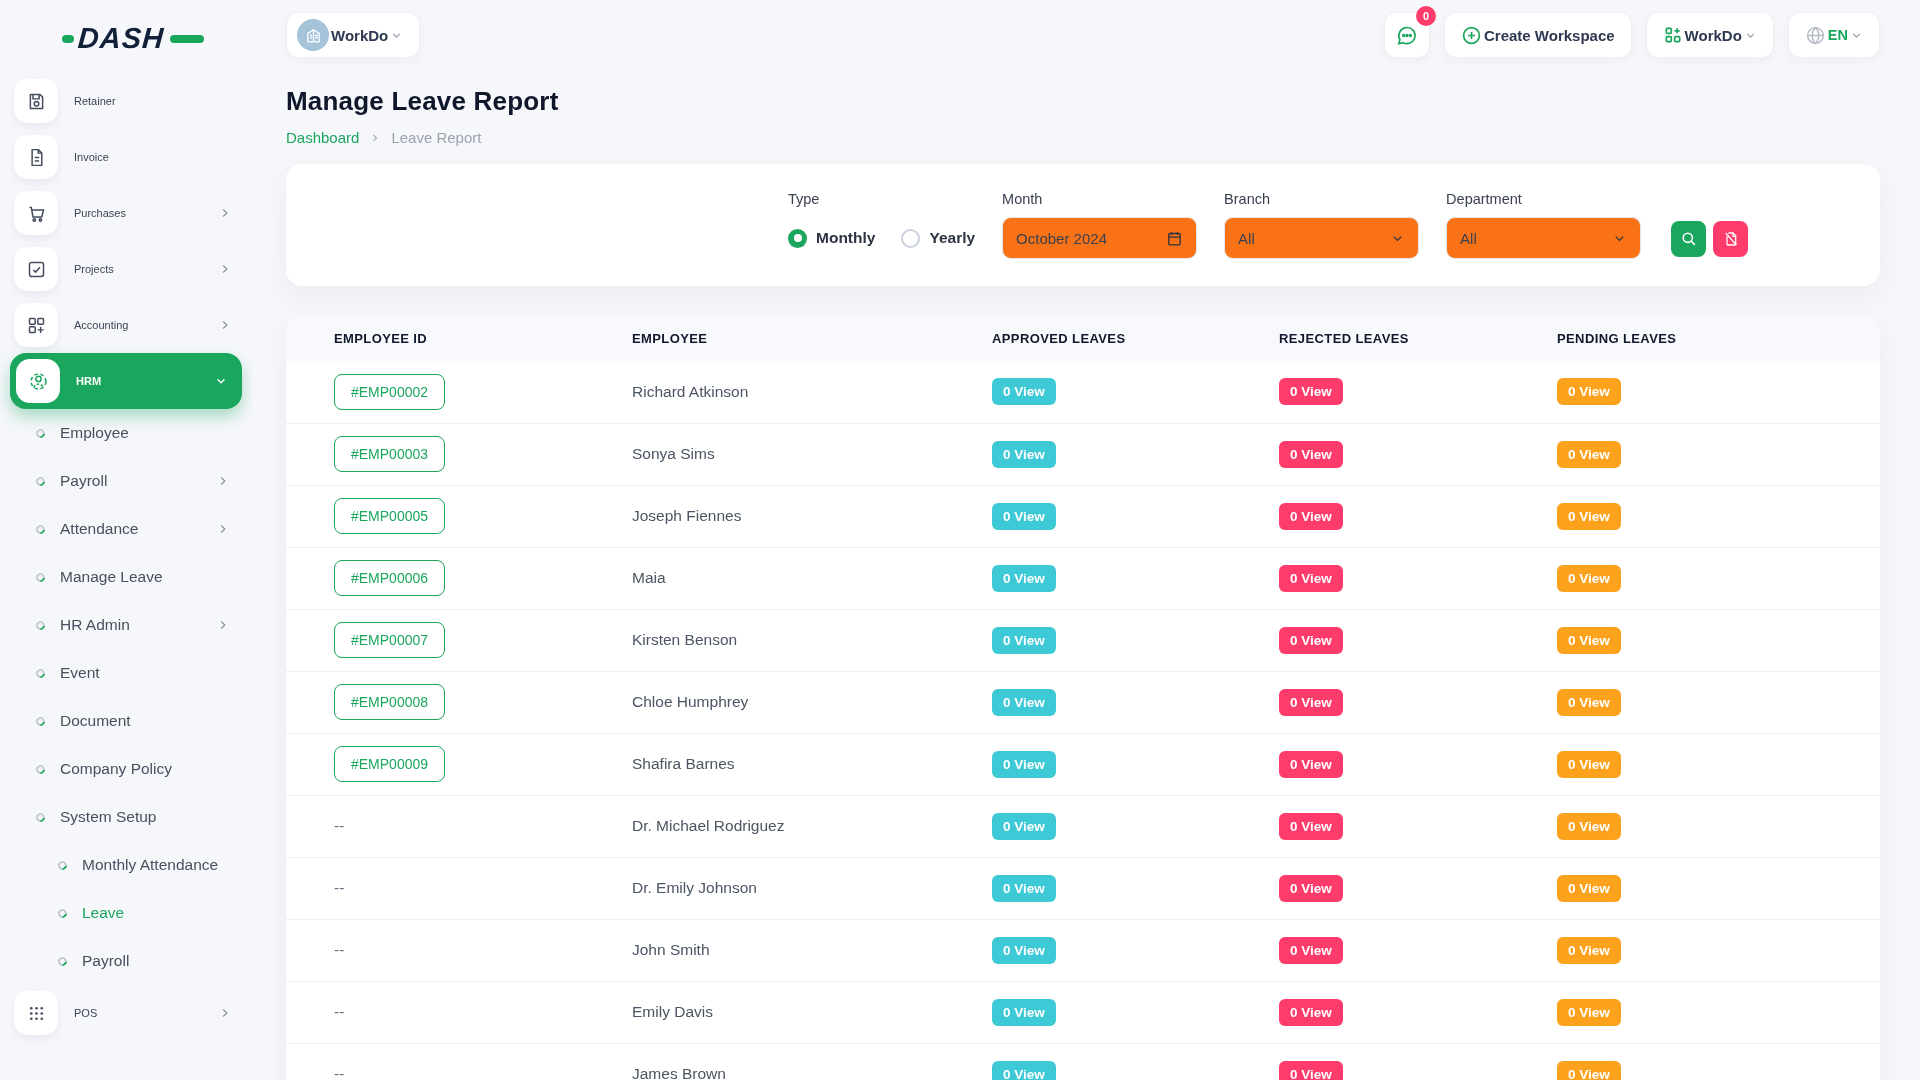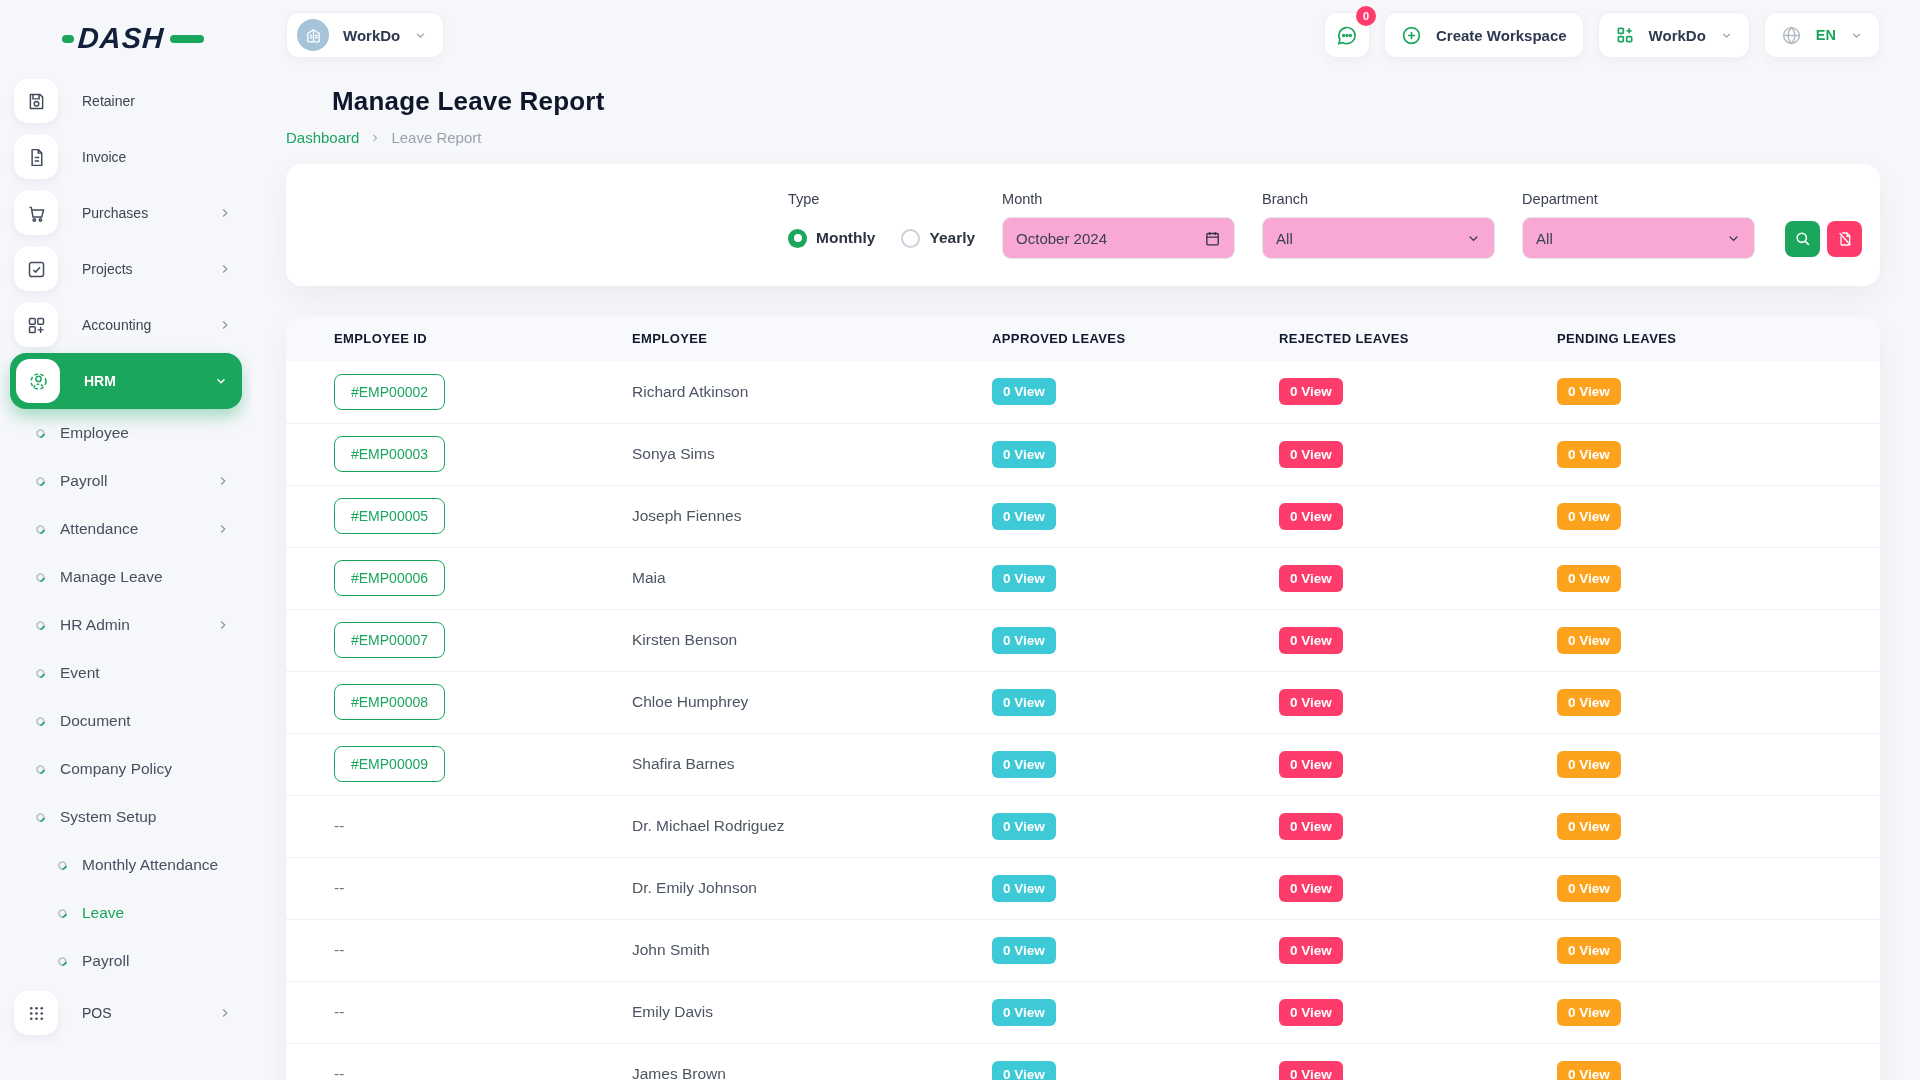--- a/index.html
+++ b/index.html
@@ -11,66 +11,66 @@
   }
   .app { display:flex; width:100%; height:100%; }
 
   
   .sidebar { width:252px; flex:none; padding-top:14px; overflow:hidden; }
   .logo { display:flex; align-items:center; gap:4px; padding:8px 0 18px 62px; }
   .logo-dot { width:12px; height:8px; border-radius:4px; background:var(--accent); }
   .logo-text { font-size:29px; font-weight:800; letter-spacing:1px; color:#13203a; font-style:italic; transform:skewX(-4deg); }
   .logo-bar { width:34px; height:8px; border-radius:4px; background:var(--accent); margin-left:2px; }
 
-  .s-item { display:flex; align-items:center; gap:24px; height:56px; padding:0 20px 0 14px; font-size:14px; color:#3d4454; cursor:pointer; }
+  .s-item { display:flex; align-items:center; gap:16px; height:56px; padding:0 20px 0 14px; font-size:11px; color:#3d4454; cursor:pointer; }
   .s-bubble { width:44px; height:44px; flex:none; background:#fff; border-radius:14px; box-shadow:0 4px 10px rgba(20,30,60,.06); display:flex; align-items:center; justify-content:center; color:#434b5c; }
   .s-bubble svg { width:21px; height:21px; }
   .s-item .chev { margin-left:auto; color:#8d95a3; display:flex; }
   .s-item.active { background:var(--accent); border-radius:16px; margin:0 10px; padding:0 14px 0 6px; color:#fff; font-weight:700; box-shadow:0 8px 16px rgba(26,166,93,.35); }
   .s-item.active .s-bubble { color:var(--accent); box-shadow:none; }
   .s-item.active .chev { color:#fff; }
 
   .s-sub { display:flex; align-items:center; gap:15px; height:48px; padding:0 22px 0 36px; font-size:15.5px; color:#46505f; cursor:pointer; }
   .s-sub.lvl3 { padding-left:58px; }
   .s-sub .chev { margin-left:auto; color:#8d95a3; display:flex; }
   .s-sub.active { color:var(--accent); }
   .s-sub.active .chev { color:var(--accent); }
   .donut { width:9px; height:9px; flex:none; border:2px solid #c2c8d2; border-radius:50%; border-bottom-color:var(--accent); transform:rotate(-40deg); }
 
   
   .main { flex:1; padding:0 40px 0 34px; min-width:0; }
 
   .topbar { height:62px; display:flex; align-items:center; padding-top:8px; }
-  .pill { background:#fff; border:1px solid #eef0f4; border-radius:12px; height:46px; display:flex; align-items:center; gap:14px; padding:0 16px; box-shadow:0 3px 10px rgba(20,30,60,.04); cursor:pointer; font-size:15px; color:#2e3850; font-weight:600;text-align:center; }
+  .pill { background:#fff; border:1px solid #eef0f4; border-radius:12px; height:46px; display:flex; align-items:center; gap:2px; padding:0 16px; box-shadow:0 3px 10px rgba(20,30,60,.04); cursor:pointer; font-size:15px; color:#2e3850; font-weight:600;text-align:center; }
   .ws-avatar { width:32px; height:32px; border-radius:50%; background:#a5c4da; display:flex; align-items:center; justify-content:center; color:#fff; margin-left:-6px; }
   .chev-sm { color:#98a0ad; display:flex; }
   .top-right { margin-left:auto; display:flex; align-items:center; gap:14px; }
   .icon-btn { position:relative; width:46px; height:46px; background:#fff; border:1px solid #eef0f4; border-radius:12px; display:flex; align-items:center; justify-content:center; color:var(--accent); box-shadow:0 3px 10px rgba(20,30,60,.04); cursor:pointer; }
   .noti-badge { position:absolute; top:-7px; right:-7px; min-width:20px; height:20px; border-radius:10px; background:var(--pink); color:#fff; font-size:11px; font-weight:700; display:flex; align-items:center; justify-content:center; padding:0 6px; }
   .accent-ic { color:var(--accent); display:flex; }
   .gray-ic { color:#b3bac4; display:flex; }
   .lang { color:var(--accent); font-weight:700; font-size:14.5px; }
 
   .page-head { margin-top:24px; }
-  .page-title { font-size:26px; font-weight:700; color:#0f172a; letter-spacing:.2px;margin-left:46px; }
+  .page-title { font-size:26px; font-weight:700; color:#0f172a; letter-spacing:.2px; }
   .breadcrumb { display:flex; align-items:center; gap:10px; margin-top:12px; font-size:15px; }
   .bc-link { color:var(--accent); cursor:pointer; }
   .bc-sep { color:#aab0bb; font-size:14px; display:flex; }
   .bc-current { color:#9aa1ad; }
 
   
   .filter-card { margin-top:18px; background:#fff; border-radius:16px; height:122px; box-shadow:0 10px 30px rgba(20,25,40,.05); display:flex; align-items:center; padding:0 18px 0 502px; position:relative; }
   .f-group { display:flex; flex-direction:column; gap:10px; margin-right:27px;justify-content:flex-end; }
   .f-label { font-size:14.5px; color:#39404f; }
   .radio-row { display:flex; align-items:center; gap:26px; height:42px; }
   .radio { display:flex; align-items:center; gap:9px; font-size:15.5px; font-weight:700; color:#2c3342; cursor:pointer; }
   .r-dot { width:19px; height:19px; border-radius:50%; background:var(--accent); position:relative; flex:none; }
   .r-dot::after { content:""; position:absolute; inset:5.5px; background:#fff; border-radius:50%; }
   .r-off { width:19px; height:19px; border-radius:50%; border:2px solid #ccd2db; background:#fff; flex:none; }
-  .field { width:233px; height:42px; border:1px solid #e3e6ec; border-radius:9px; background:#f9a8d4; display:flex; align-items:center; padding:0 13px; font-size:15px; color:#39404f; cursor:pointer; }
+  .field { width:195px; height:42px; border:1px solid #e3e6ec; border-radius:9px; background:#f97316; display:flex; align-items:center; padding:0 13px; font-size:15px; color:#39404f; cursor:pointer; }
   .field .f-ic { margin-left:auto; color:#2c3342; display:flex; }
   .fbtns { display:flex; gap:7px; margin-left:3px; margin-top:27px; }
   .sq-btn { width:35px; height:36px; border:none; border-radius:8px; display:flex; align-items:center; justify-content:center; color:#fff; cursor:pointer; }
   .sq-btn.search { background:var(--accent); }
   .sq-btn.reset { background:var(--pink); }
 
   
   .table-card { margin-top:30px; background:#fff; border-radius:16px 16px 0 0; box-shadow:0 10px 30px rgba(20,25,40,.05); overflow:hidden; }
   table { width:100%; border-collapse:collapse; }
   thead th { background:#f8f9fc; text-align:left; font-size:13px; font-weight:700; letter-spacing:.03em; color:#10192e; padding:15px 16px; text-transform:uppercase; }

